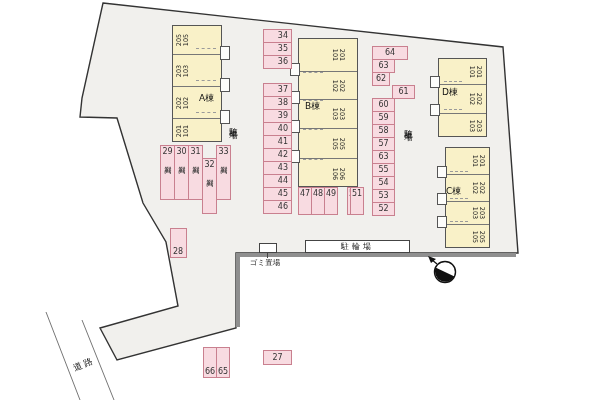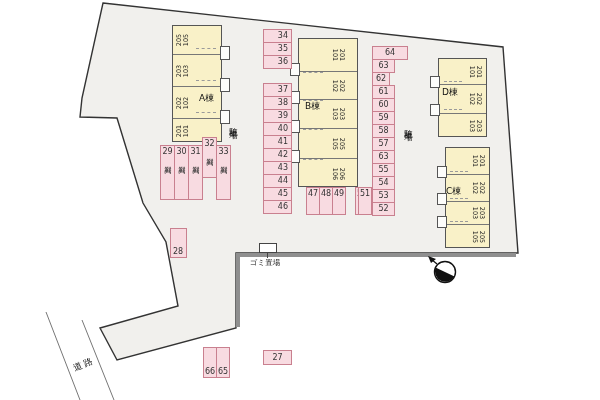--- a/index.html
+++ b/index.html
@@ -19,21 +19,21 @@
   .bname{position:absolute;font-size:9px;color:#111;white-space:nowrap;}
   .notch{position:absolute;background:#fdfdfb;border:1px solid #555;box-sizing:border-box;}
   .dash{position:absolute;border-bottom:1px dashed #9a9a9a;height:0;}
 
   
   .pcell{position:absolute;background:#f8dbe1;border:1px solid #c9808f;box-sizing:border-box;
          color:#333;font-size:8px;text-align:center;}
   .pnum{line-height:12px;}
   .cellA{padding-right:3px;text-align:right;line-height:12px;}
   .cellE{line-height:12px;}
-  .rowB{line-height:11px;vertical-align:top;margin-left:8px;}
+  .rowB{line-height:11px;vertical-align:top;}
   .tate{writing-mode:vertical-rl;font-size:7px;letter-spacing:1px;margin:2px auto 0;color:#333;}
   .bottomnum{position:absolute;bottom:1px;width:100%;text-align:center;line-height:9px;}
   .bl{text-align:left;left:2px;width:auto;}
 
   
   .vlabel{position:absolute;writing-mode:vertical-rl;font-size:8.5px;letter-spacing:2px;color:#111;}
   .bike{position:absolute;background:#fff;border:1px solid #444;box-sizing:border-box;
         font-size:8px;letter-spacing:3px;text-align:center;line-height:11px;color:#111;}
   .trashbox{position:absolute;background:#fff;border:1px solid #444;box-sizing:border-box;}
   .tick{position:absolute;background:#444;}
@@ -195,21 +195,21 @@
     <div class="tate">縦列</div>
   </div>
   <div class="pcell" style="left:174px;top:145px;width:15px;height:55px">
     <div class="pnum">30</div>
     <div class="tate">縦列</div>
   </div>
   <div class="pcell" style="left:188px;top:145px;width:15px;height:55px">
     <div class="pnum">31</div>
     <div class="tate">縦列</div>
   </div>
-  <div class="pcell" style="left:202px;top:137px;width:15px;height:41px">
+  <div class="pcell" style="left:202px;top:158px;width:15px;height:56px">
     <div class="pnum">32</div>
     <div class="tate">縦列</div>
   </div>
   <div class="pcell" style="left:216px;top:145px;width:15px;height:55px">
     <div class="pnum">33</div>
     <div class="tate">縦列</div>
   </div>
 
   <div class="pcell" style="left:170px;top:228px;width:17px;height:30px">
     <div class="bottomnum bl">28</div>
@@ -232,21 +232,21 @@
 
   <div class="pcell rowB" style="left:298px;top:187px;width:14px;height:28px">47</div>
   <div class="pcell rowB" style="left:311px;top:187px;width:14px;height:28px">48</div>
   <div class="pcell rowB" style="left:324px;top:187px;width:14px;height:28px">49</div>
   <div class="pcell rowB" style="left:347px;top:187px;width:14px;height:28px">50</div>
   <div class="pcell rowB" style="left:350px;top:187px;width:14px;height:28px">51</div>
 
   <div class="pcell cellE" style="left:372px;top:46px;width:36px;height:14px">64</div>
   <div class="pcell cellE" style="left:372px;top:59px;width:23px;height:14px">63</div>
   <div class="pcell cellE" style="left:372px;top:72px;width:18px;height:14px">62</div>
-  <div class="pcell cellE" style="left:372px;top:85px;width:23px;height:14px">61</div>
+  <div class="pcell cellE" style="left:392px;top:85px;width:23px;height:14px">61</div>
   <div class="pcell cellE" style="left:372px;top:98px;width:23px;height:14px">60</div>
   <div class="pcell cellE" style="left:372px;top:111px;width:23px;height:14px">59</div>
   <div class="pcell cellE" style="left:372px;top:124px;width:23px;height:14px">58</div>
   <div class="pcell cellE" style="left:372px;top:137px;width:23px;height:14px">57</div>
   <div class="pcell cellE" style="left:372px;top:150px;width:23px;height:14px">63</div>
   <div class="pcell cellE" style="left:372px;top:163px;width:23px;height:14px">55</div>
   <div class="pcell cellE" style="left:372px;top:176px;width:23px;height:20px">54</div>
   <div class="pcell cellE" style="left:372px;top:189px;width:23px;height:14px">53</div>
   <div class="pcell cellE" style="left:372px;top:202px;width:23px;height:14px">52</div>
 
@@ -254,20 +254,21 @@
     <div class="bottomnum">66</div>
   </div>
   <div class="pcell" style="left:216px;top:347px;width:14px;height:31px">
     <div class="bottomnum">65</div>
   </div>
   <div class="pcell" style="left:263px;top:350px;width:29px;height:15px;line-height:13px">27</div>
 
   <div class="vlabel" style="left:228px;top:120px">駐車場</div>
   <div class="vlabel" style="left:403px;top:122px">駐車場</div>
 
+  <div class="bike" style="left:305px;top:240px;width:105px;height:13px">駐輪場</div>
 
   <div class="trashbox" style="left:259px;top:243px;width:18px;height:10px"></div>
   <div class="tick" style="left:267px;top:253px;width:1px;height:5px"></div>
   <div class="small-label" style="left:240px;top:258px;width:50px">ゴミ置場</div>
 
   <div class="road-label" style="left:73px;top:358px">道路</div>
 
   <svg class="compass" style="left:427px;top:254px" width="36" height="36">
     <circle cx="18" cy="18" r="10.5" fill="#fff" stroke="#111" stroke-width="1.4"></circle>
     <path d="M 8.5 13.6 A 10.5 10.5 0 0 0 27.5 22.4 Z" fill="#111"></path>

